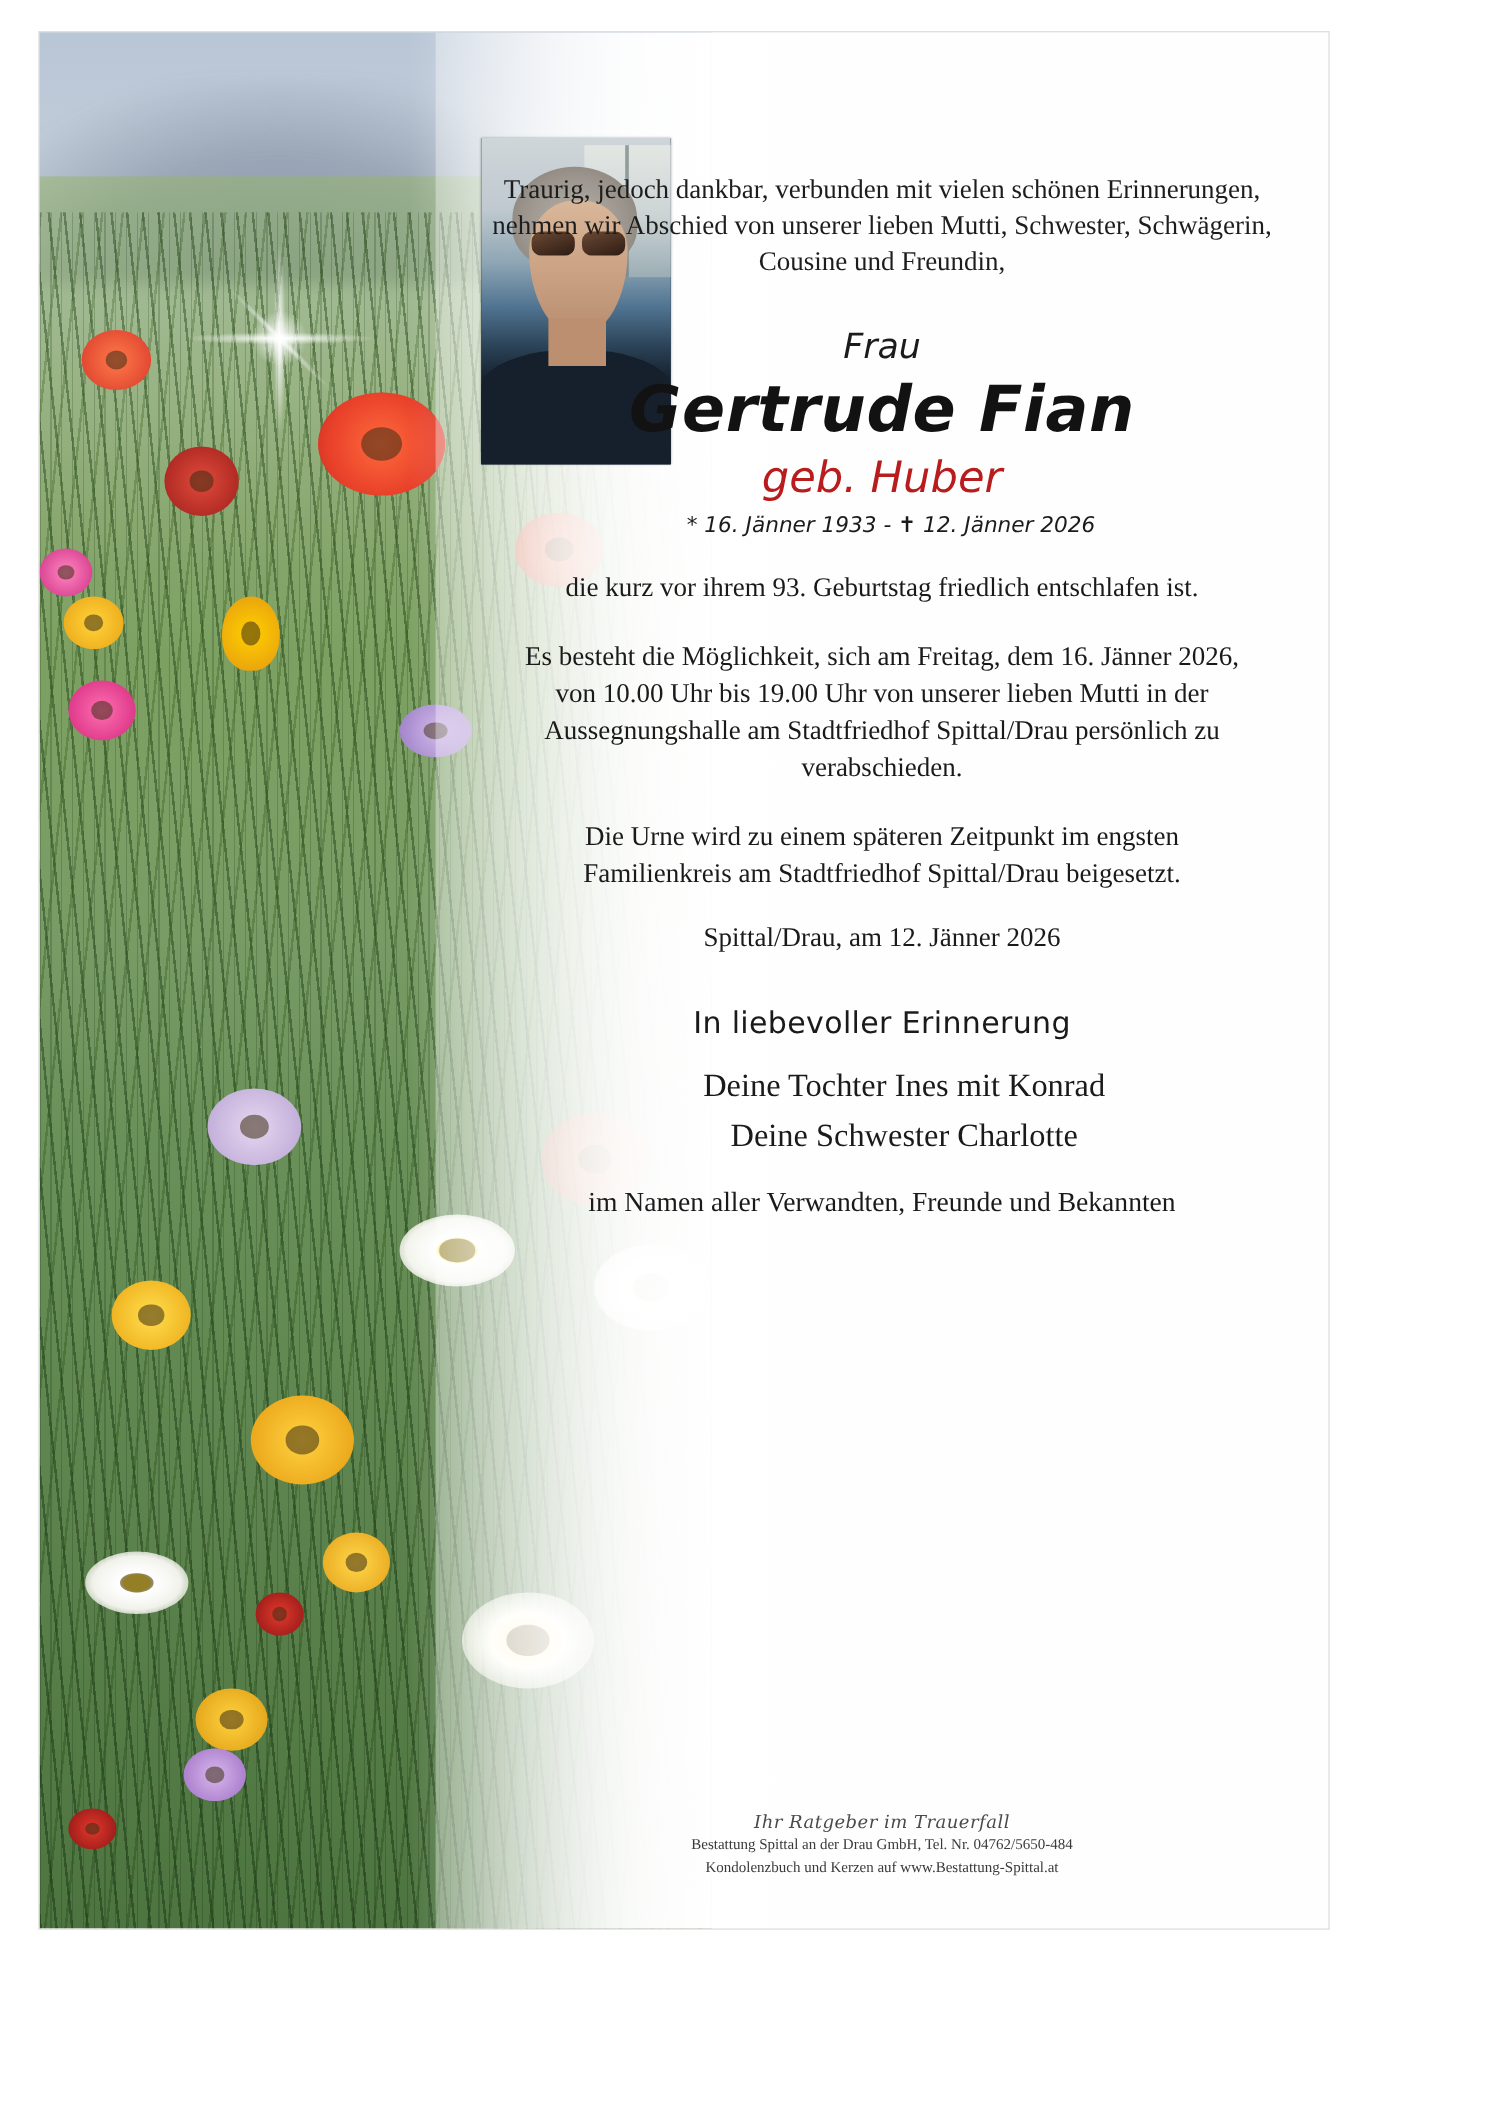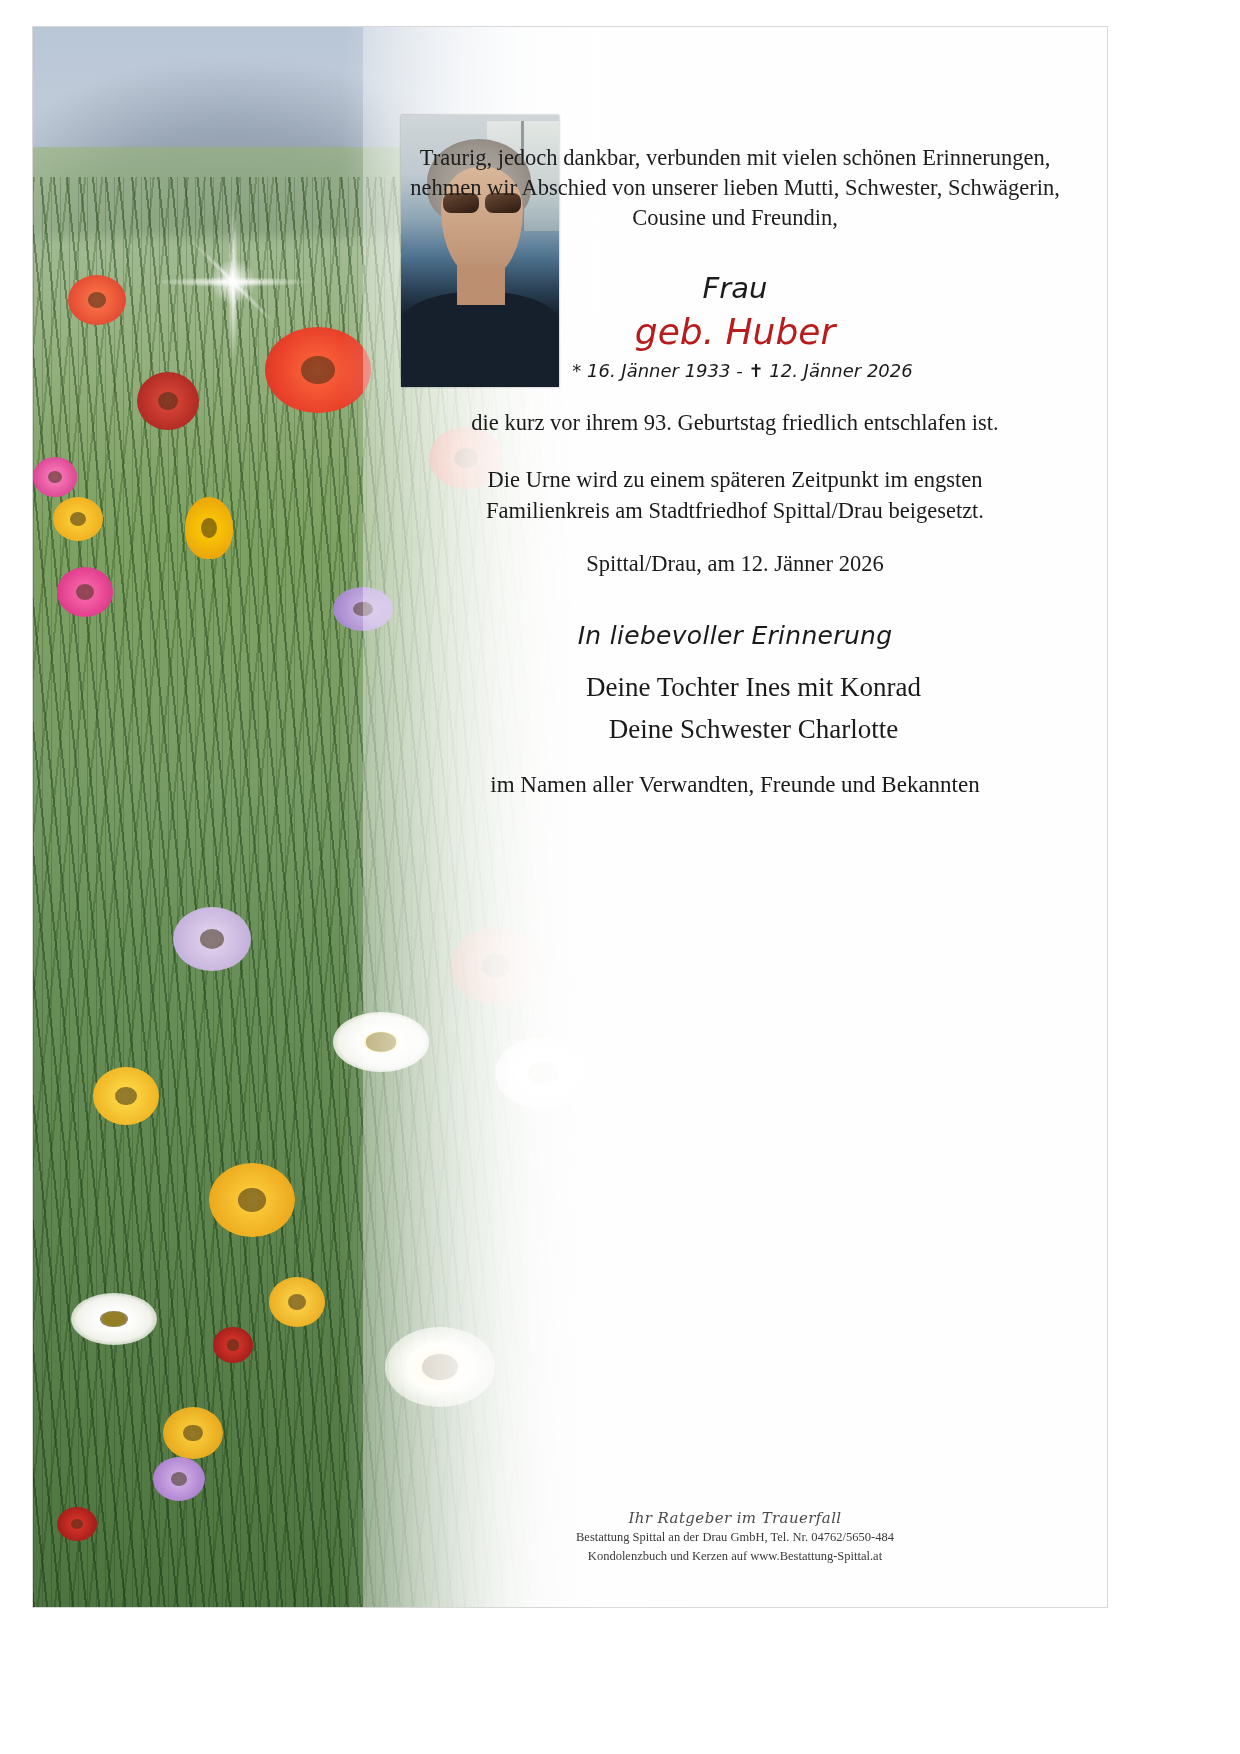--- a/index.html
+++ b/index.html
@@ -256,21 +256,20 @@
     margin-top: 26px;
     font-size: 22.5px;
     line-height: 31px;
     padding: 0 60px;
   }
   .para.tight { margin-top: 22px; }
 
   .closing {
     margin-top: 42px;
     font-family: "DejaVu Sans", sans-serif;
-    font-style: italic;
     font-size: 25px;
     letter-spacing: .3px;
   }
   .mourners {
     margin-top: 16px;
     font-size: 27px;
     line-height: 42px;
     margin-left: 37px;
   }
   .allrel {
@@ -357,25 +356,27 @@
         <b></b>
       </div>
   </div>
 
   <div class="col">
 
 
     <div class="lead">Traurig, jedoch dankbar, verbunden mit vielen schönen Erinnerungen, nehmen wir Abschied von unserer lieben Mutti, Schwester, Schwägerin, Cousine und Freundin,</div>
 
     <div class="title-frau">Frau</div>
+    <div class="name">Gertrude Fian</div>
     <div class="born">geb. Huber</div>
     <div class="dates">* 16. Jänner 1933 - ✝ 12. Jänner 2026</div>
 
     <div class="para">die kurz vor ihrem 93. Geburtstag friedlich entschlafen ist.</div>
 
+    <div class="para">Es besteht die Möglichkeit, sich am Freitag, dem 16. Jänner 2026, von 10.00 Uhr bis 19.00 Uhr von unserer lieben Mutti in der Aussegnungshalle am Stadtfriedhof Spittal/Drau persönlich zu verabschieden.</div>
 
     <div class="para">Die Urne wird zu einem späteren Zeitpunkt im engsten Familienkreis am Stadtfriedhof Spittal/Drau beigesetzt.</div>
 
     <div class="para tight">Spittal/Drau, am 12. Jänner 2026</div>
 
     <div class="closing">In liebevoller Erinnerung</div>
 
     <div class="mourners">
       <div>Deine Tochter Ines mit Konrad</div>
       <div>Deine Schwester Charlotte</div>

